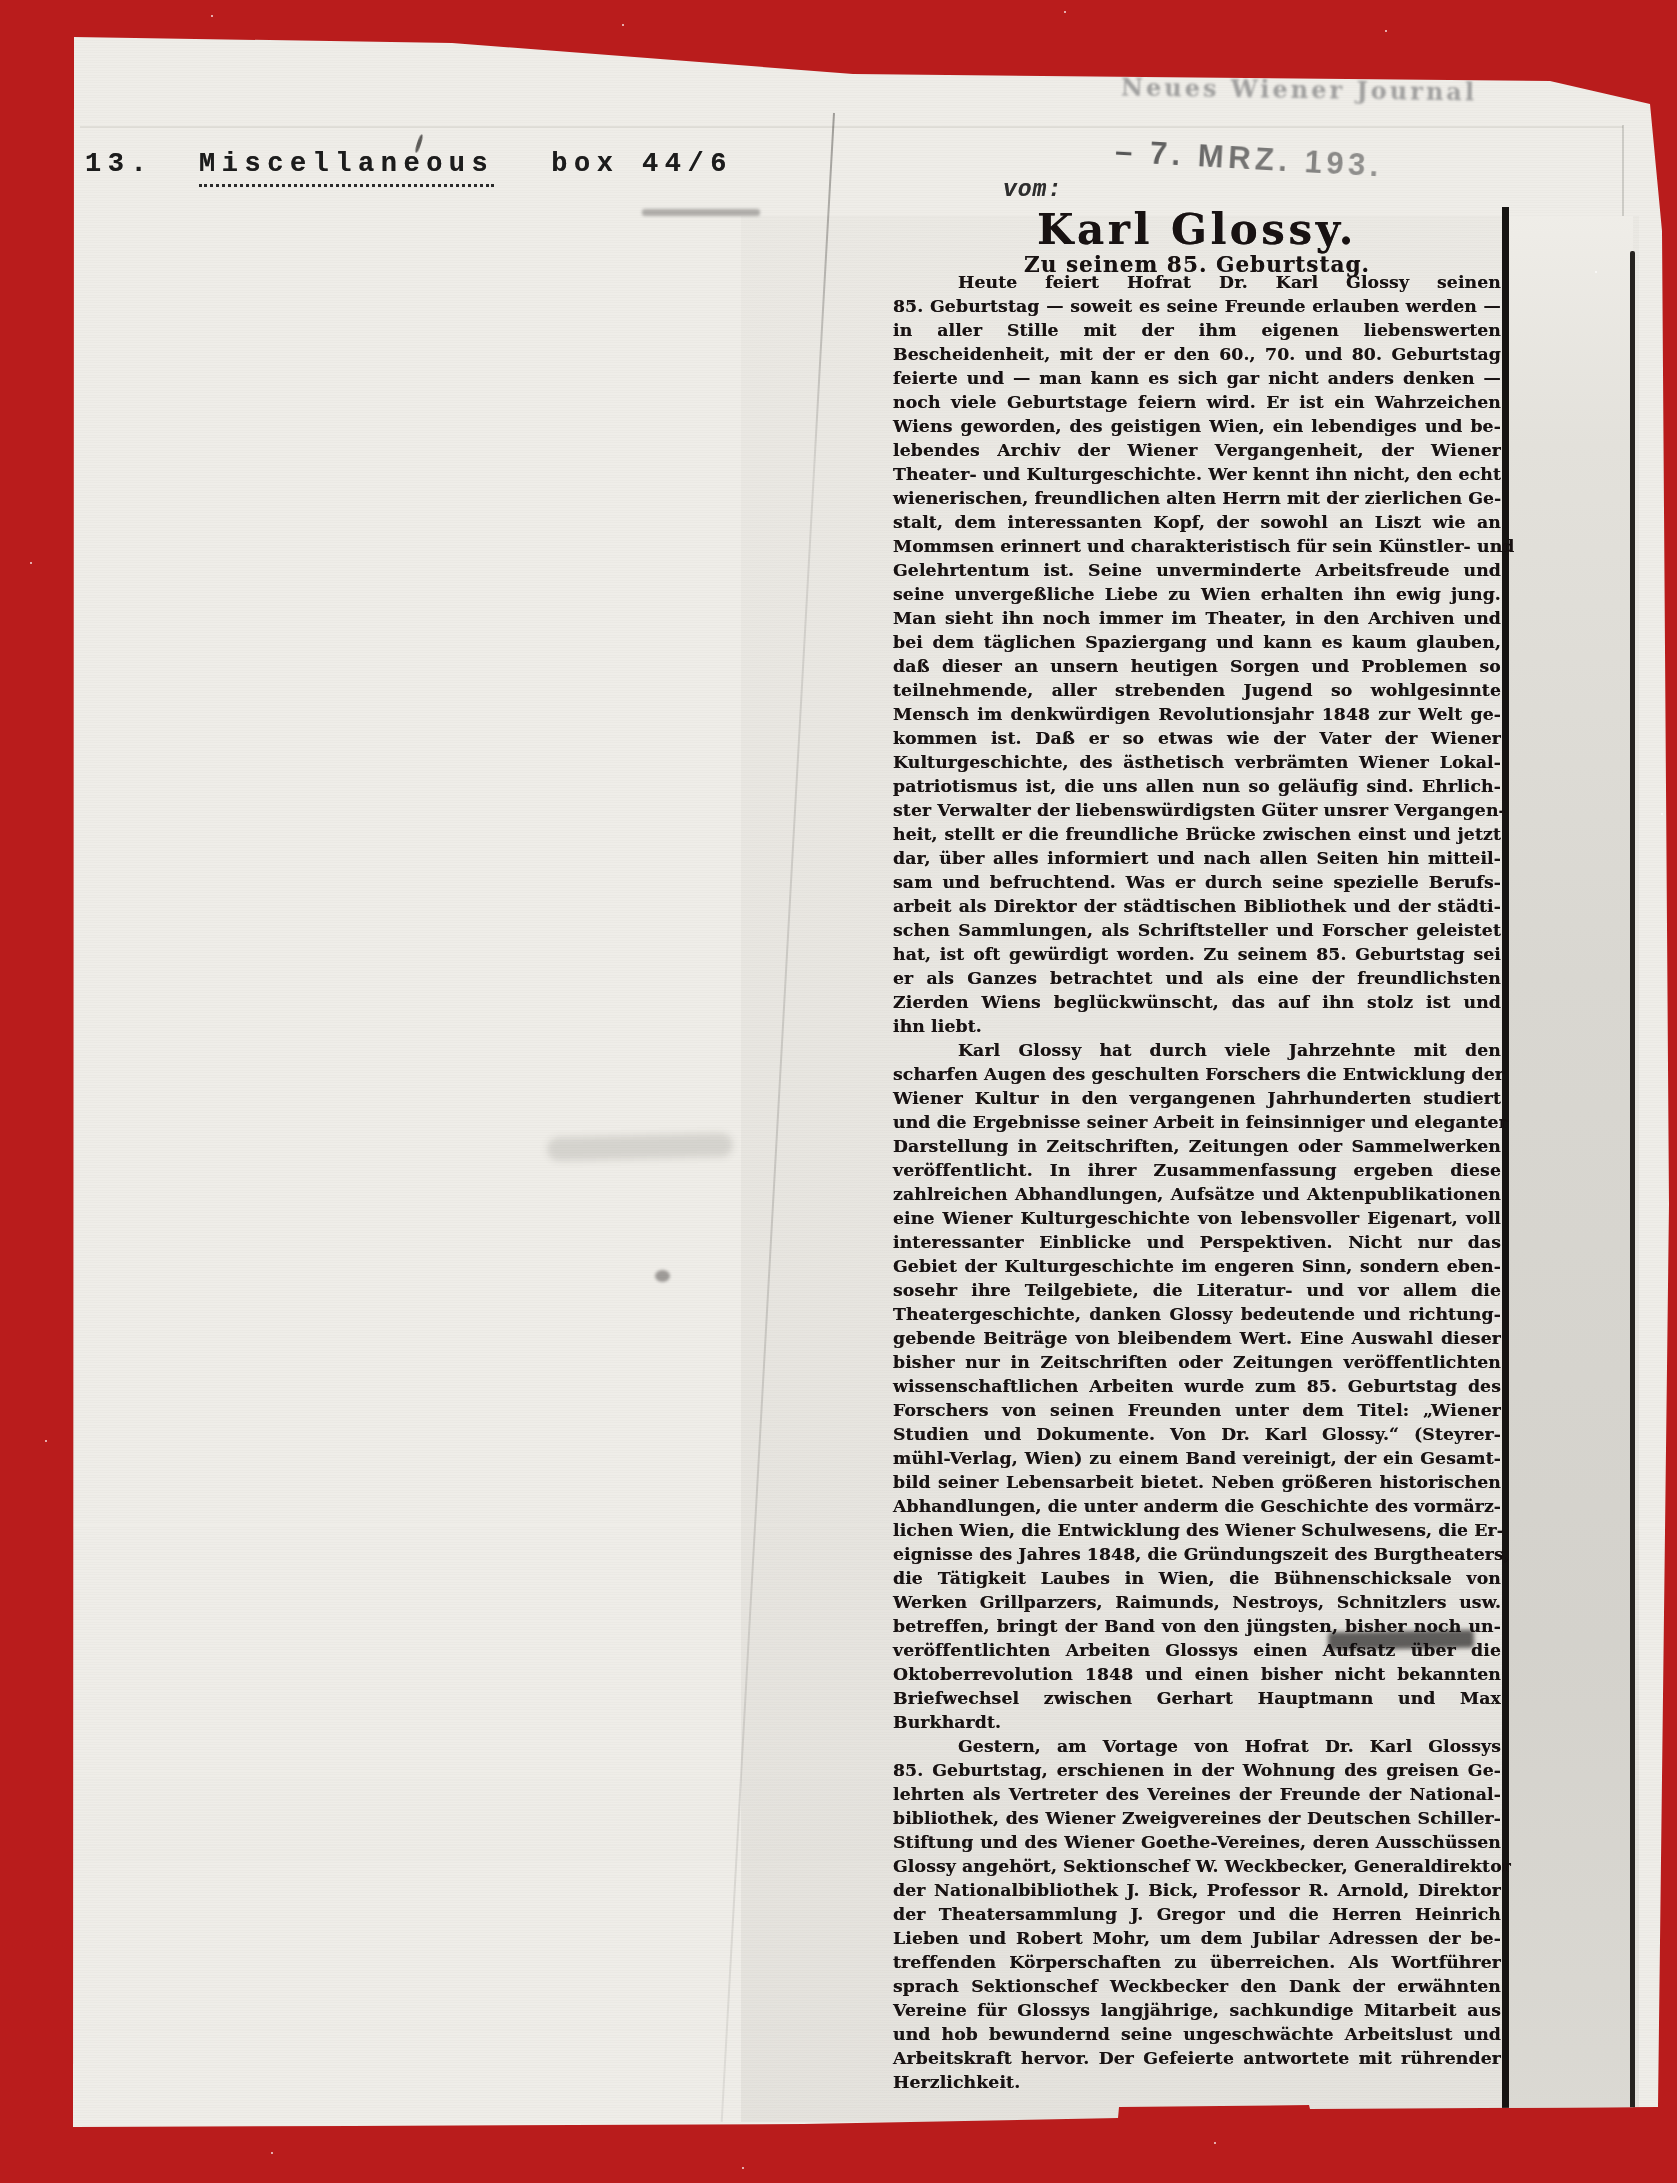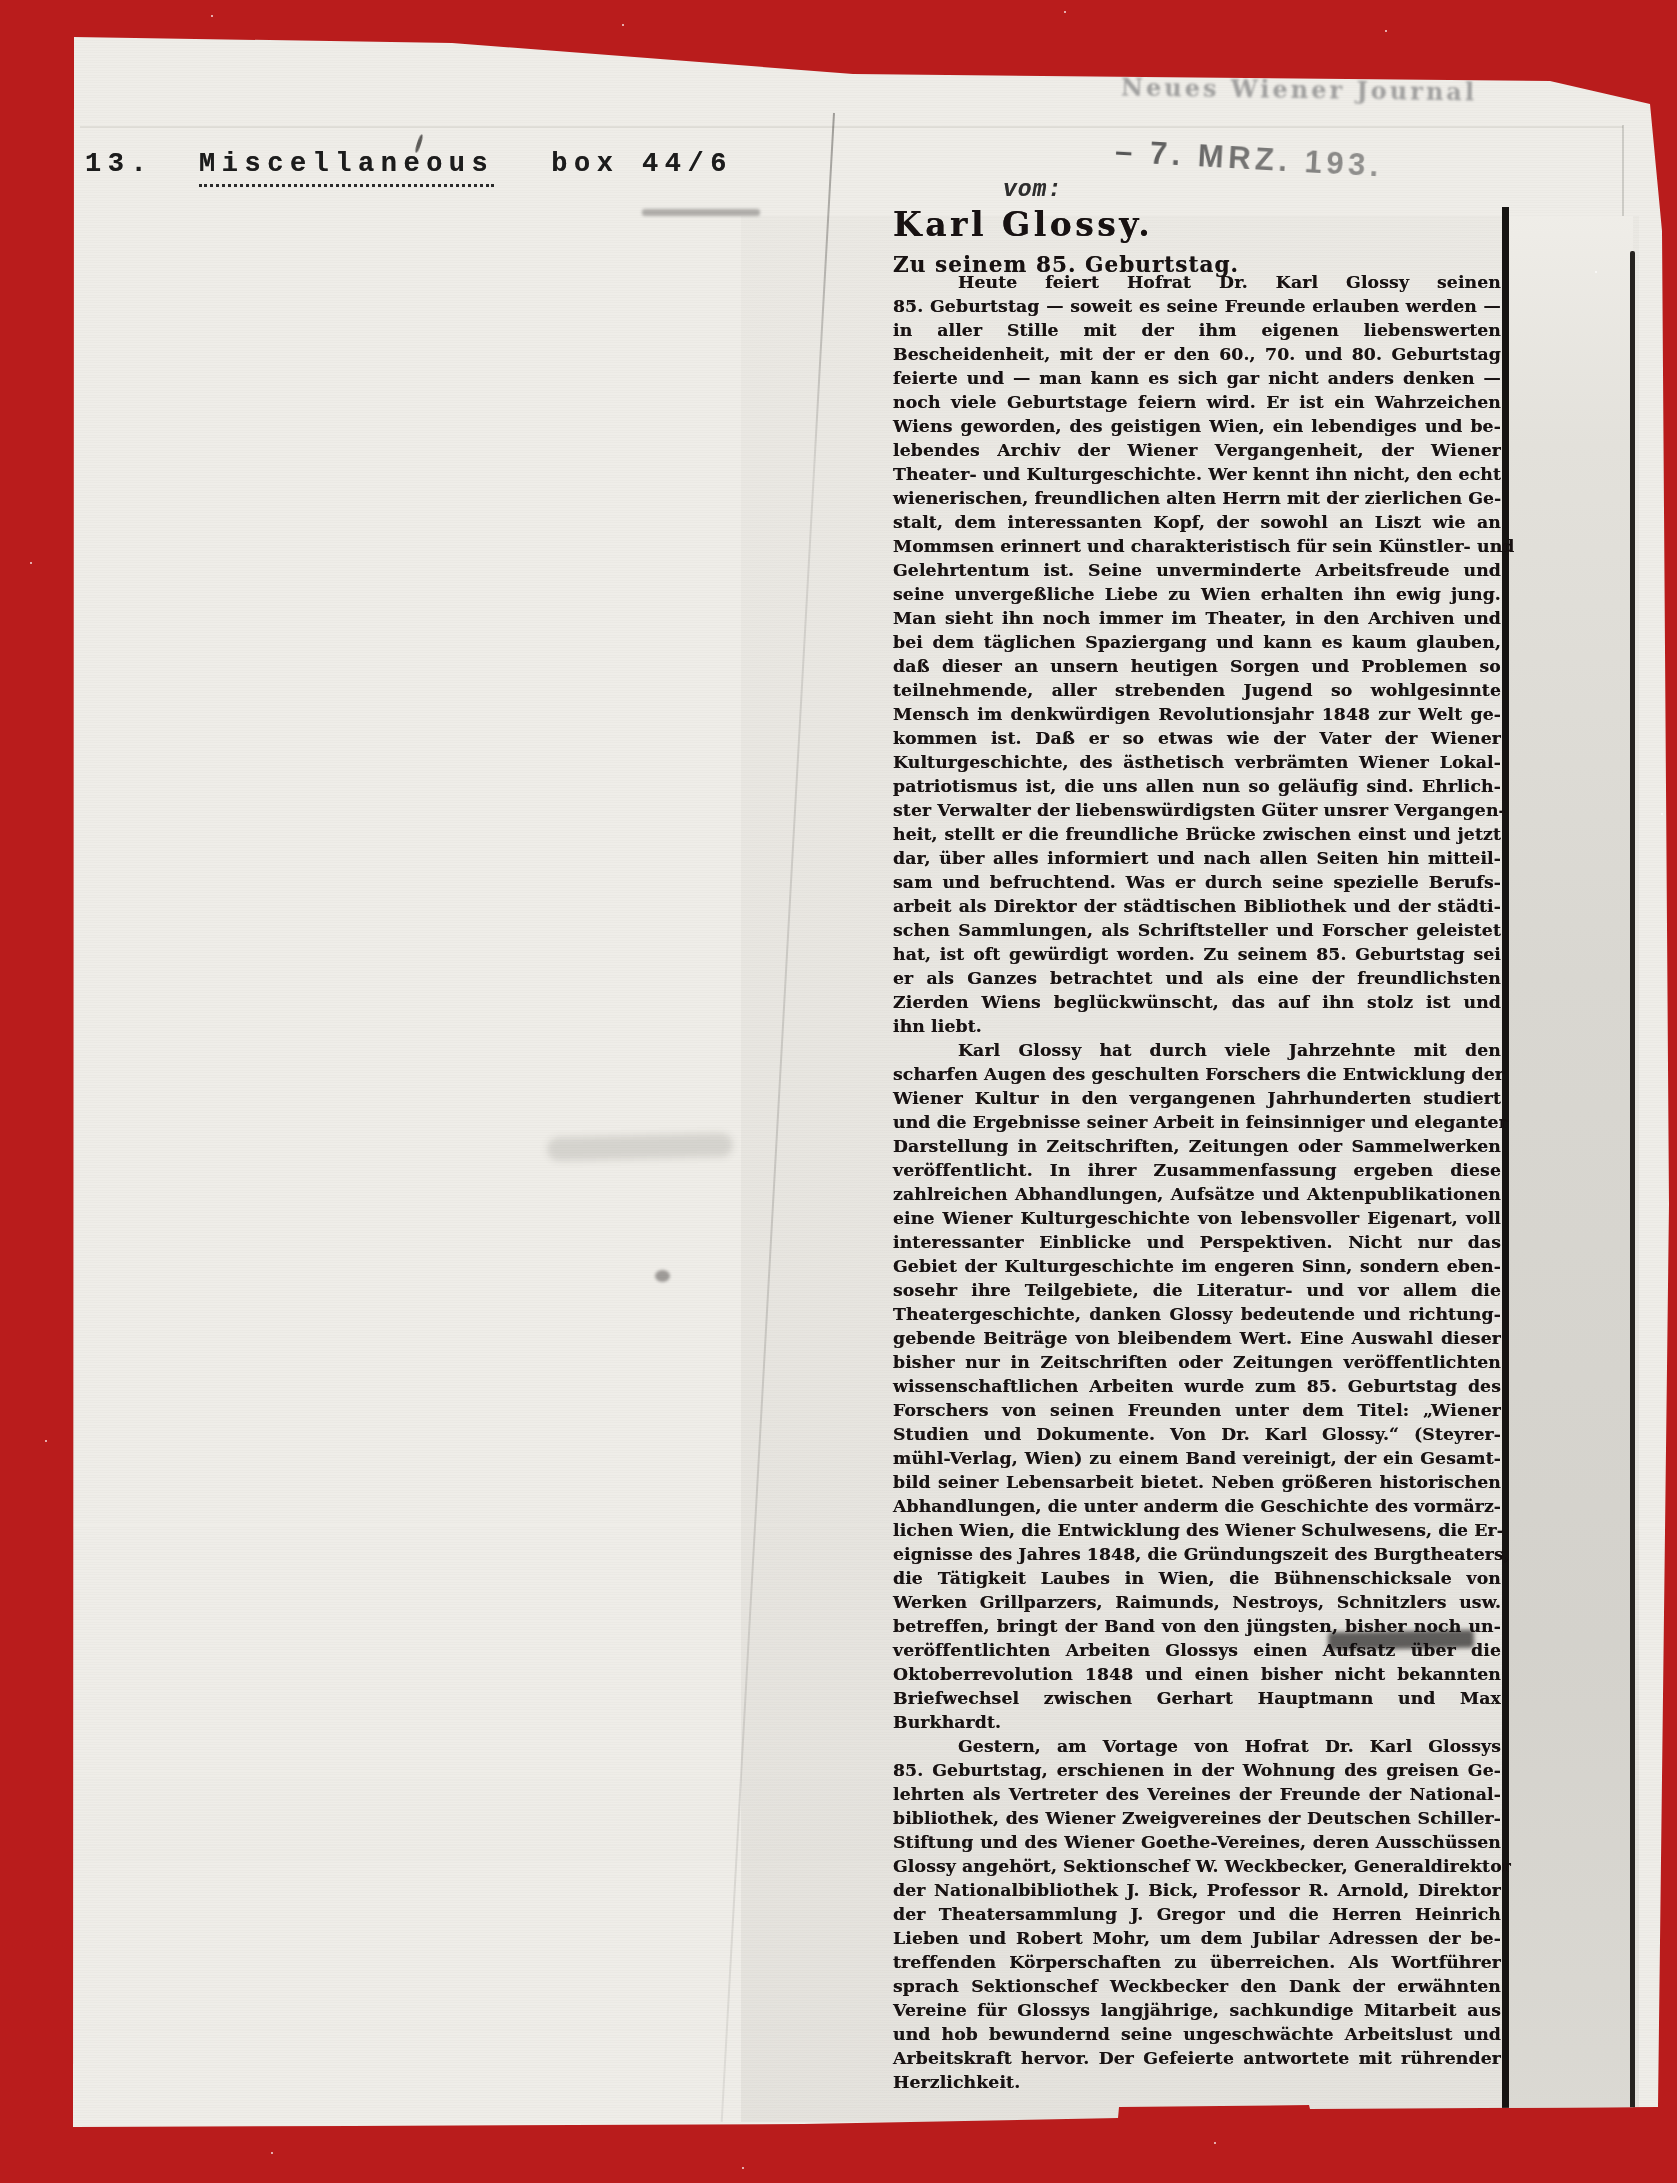--- a/index.html
+++ b/index.html
@@ -70,25 +70,25 @@
   #backing-sheet{position:absolute;left:741px;top:216px;width:898px;height:1906px;
     background:linear-gradient(180deg, rgba(60,55,45,.025), rgba(60,55,45,.06));}
   #column-rule{position:absolute;left:1502px;top:207px;width:6.5px;height:1906px;background:#161412;}
   #edge-strip{position:absolute;left:1509px;top:216px;width:124px;height:1901px;
     background:linear-gradient(180deg, #efede8 0%, #e3e1db 12%, #d9d7d1 40%, #d4d2cc 75%, #dbd9d3 100%);}
   #edge-strip-line{position:absolute;left:1630px;top:251px;width:4.5px;height:1864px;background:#262320;
     border-radius:2px;filter:blur(0.3px);}
   
   #article{position:absolute;left:893px;top:205px;width:608px;color:#181212;}
   #article-title{
-    text-align:left;font-size:33px;font-weight:700;letter-spacing:3.5px;
+    text-align:center;font-size:42px;font-weight:700;letter-spacing:3.5px;
     text-shadow:0 0 0.5px rgba(0,0,0,.7);
   }
   #article-subtitle{
-    position:absolute;left:0;top:47px;width:100%;
+    position:absolute;left:0;top:47px;width:100%;text-align:center;
     font-size:21.6px;font-weight:700;letter-spacing:1px;text-shadow:0 0 0.5px rgba(0,0,0,.6);
   }
   #article-lines{position:absolute;left:0;top:65px;width:608px;}
   .line{
     height:24px;line-height:24px;font-size:17.3px;font-weight:700;
     letter-spacing:0.1px;white-space:nowrap;overflow:visible;
     text-align:justify;text-align-last:justify;
     text-shadow:0 0 0.5px rgba(0,0,0,.55);
   }
   .line.first{padding-left:65px;}

